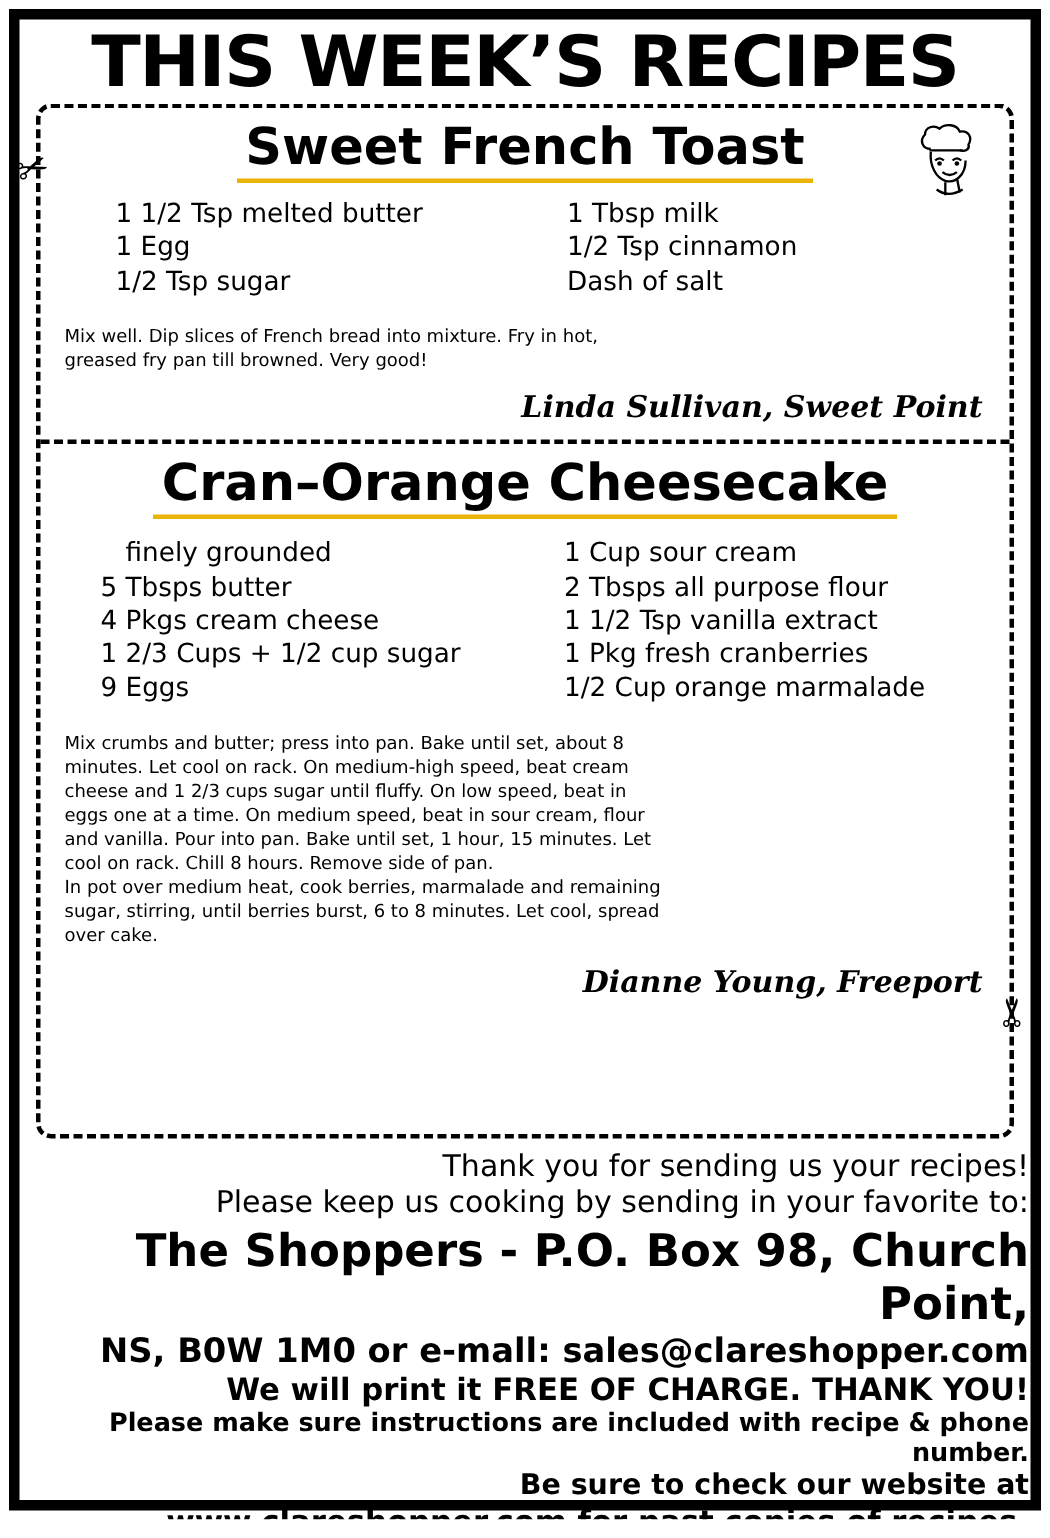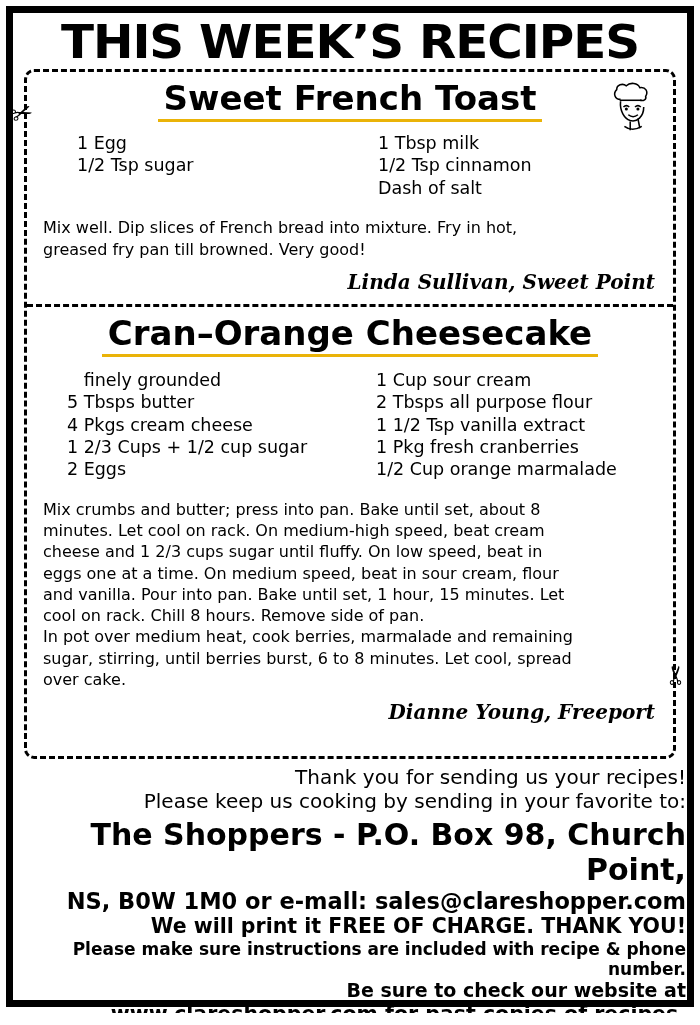--- a/index.html
+++ b/index.html
@@ -116,21 +116,21 @@
     box-sizing: border-box;
   }
   .ing-col.second {
     padding-left: 28px;
   }
   .ing-col div {
     white-space: pre-wrap;
   }
 
   .method {
-    font-size: 16px;
+    font-size: 12px;
     line-height: 1.33;
     margin: 18px 4px 0 4px;
     white-space: pre-wrap;
   }
 
   .attribution {
     text-align: right;
     font-family: "DejaVu Serif", serif;
     font-weight: bold;
     font-style: italic;
@@ -236,20 +236,21 @@
         <circle cx="20" cy="30" r="1.6" fill="#000"></circle>
         <circle cx="32" cy="30" r="1.6" fill="#000"></circle>
       </svg>
 
       <div class="recipe recipe1">
         <div class="title-wrap">
           <div class="recipe-title">Sweet French Toast</div>
         </div>
         <div class="ingredients">
           <div class="ing-col first">
+            <div>1 1/2 Tsp melted butter</div>
             <div>1 Egg</div>
             <div>1/2 Tsp sugar</div>
           </div>
           <div class="ing-col second">
             <div>1 Tbsp milk</div>
             <div>1/2 Tsp cinnamon</div>
             <div>Dash of salt</div>
           </div>
         </div>
         <div class="method">Mix well. Dip slices of French bread into mixture. Fry in hot,
@@ -262,21 +263,21 @@
       <div class="recipe recipe2">
         <div class="title-wrap">
           <div class="recipe-title">Cran–Orange Cheesecake</div>
         </div>
         <div class="ingredients">
           <div class="ing-col first">
             <div>   finely grounded</div>
             <div>5 Tbsps butter</div>
             <div>4 Pkgs cream cheese</div>
             <div>1 2/3 Cups + 1/2 cup sugar</div>
-            <div>2 Eggs</div>
+            <div>9 Eggs</div>
           </div>
           <div class="ing-col second">
             <div>1 Cup sour cream</div>
             <div>2 Tbsps all purpose flour</div>
             <div>1 1/2 Tsp vanilla extract</div>
             <div>1 Pkg fresh cranberries</div>
             <div>1/2 Cup orange marmalade</div>
           </div>
         </div>
         <div class="method">Mix crumbs and butter; press into pan. Bake until set, about 8

